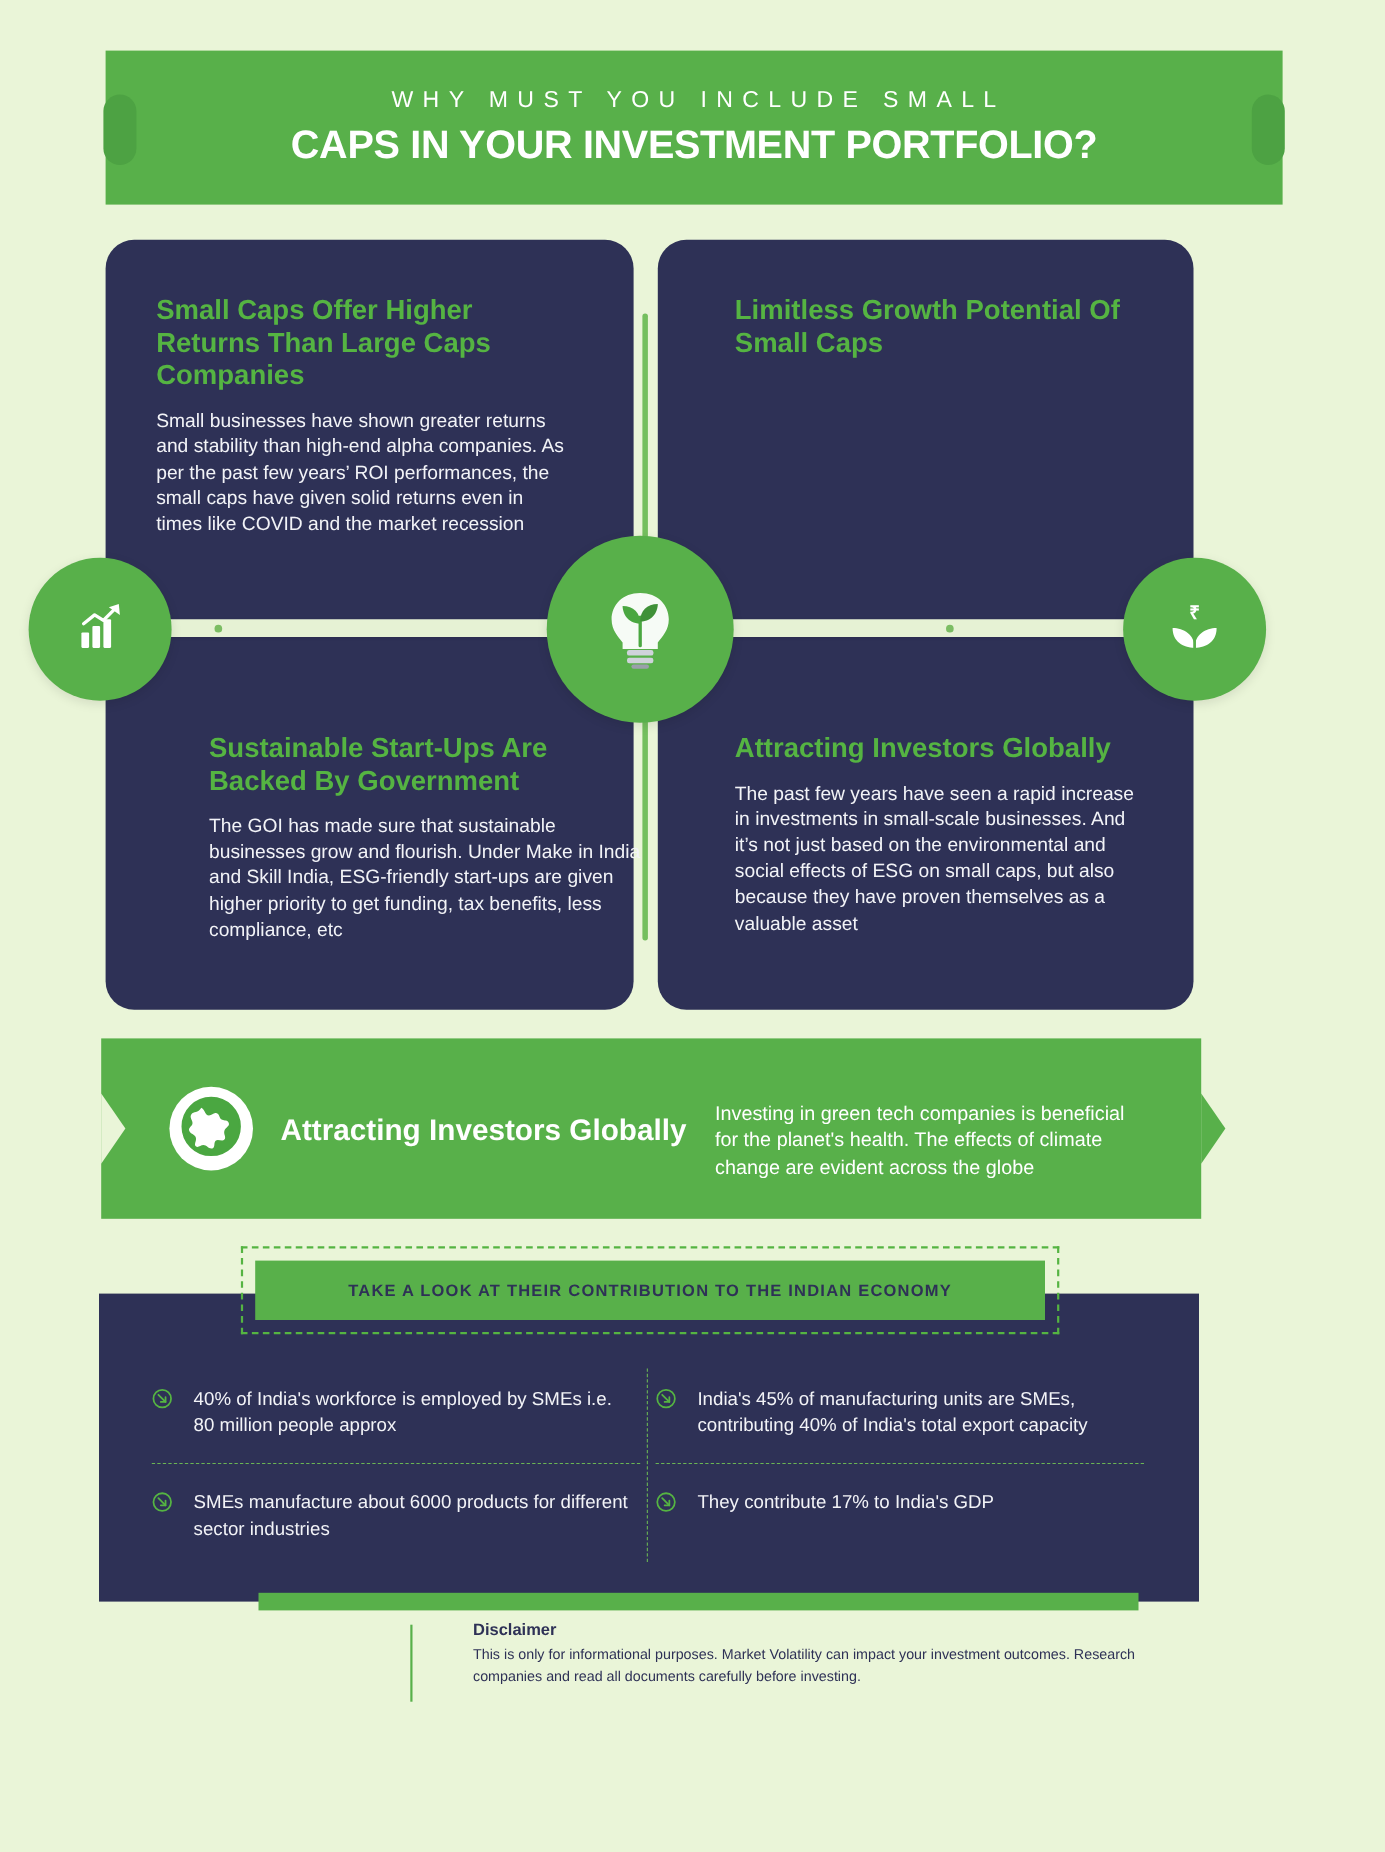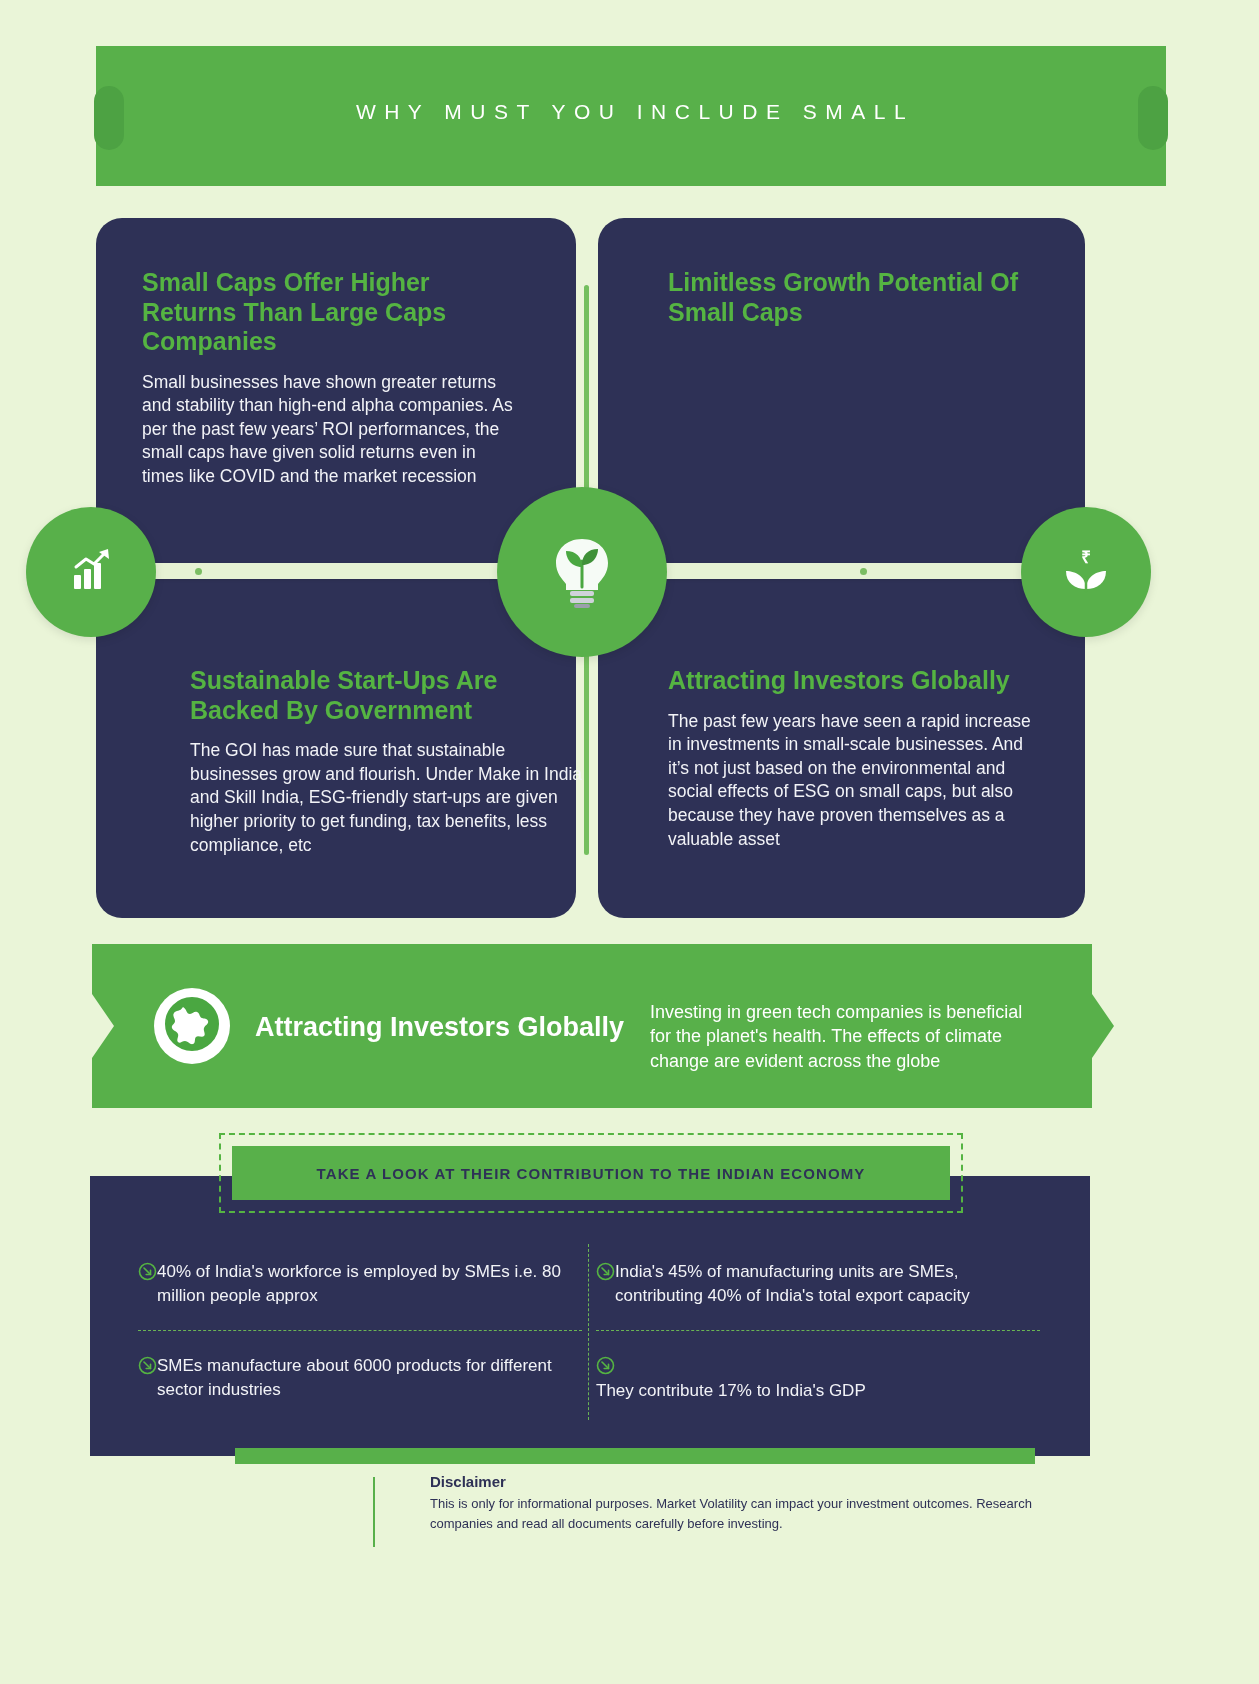--- a/index.html
+++ b/index.html
@@ -197,21 +197,21 @@
     letter-spacing: 1.1px;
   }
   .stats-grid {
     position: absolute;
     left: 90px; top: 1238px;
     width: 1000px; height: 196px;
   }
   .stat-cell {
     position: absolute;
     display: flex;
-    gap: 0;
+    gap: 19px;
     align-items: flex-start;
   }
   .stat-text {
     color: #f2f3f7;
     font-size: 17px;
     line-height: 1.42;
   }
   .arrow-icon {
     flex: 0 0 auto;
     margin-top: 2px;
@@ -271,20 +271,21 @@
   }
 </style>
 </head>
 <body>
 
 <div class="page">
 
   <div class="header-wrap">
     <div class="header-bar">
       <div class="header-kicker">WHY MUST YOU INCLUDE SMALL</div>
+      <div class="header-title">CAPS IN YOUR INVESTMENT PORTFOLIO?</div>
     </div>
   </div>
 
   <div class="card" id="card-1"></div>
   <div class="card" id="card-2"></div>
 
   <div class="divider-v"></div>
 
   <div class="card-block" id="block-1">
     <div class="card-h">Small Caps Offer Higher Returns Than Large Caps Companies</div>
@@ -404,21 +405,21 @@
       <span class="arrow-icon">
         <svg width="19" height="19" viewBox="0 0 19 19">
           <circle cx="9.5" cy="9.5" r="8" fill="none" stroke="#55b442" stroke-width="1.6"></circle>
           <path d="M6 6 L12.5 12.5" stroke="#55b442" stroke-width="1.6" stroke-linecap="round"></path>
           <path d="M12.5 8.2 V12.5 H8.2" fill="none" stroke="#55b442" stroke-width="1.6" stroke-linecap="round" stroke-linejoin="round"></path>
         </svg>
       </span>
       <span class="stat-text">SMEs manufacture about 6000 products for different sector industries</span>
     </div>
 
-    <div class="stat-cell" style="left:506px; top:116px; width:450px;flex-direction:column;">
+    <div class="stat-cell" style="left:506px; top:116px; width:450px;">
       <span class="arrow-icon">
         <svg width="19" height="19" viewBox="0 0 19 19">
           <circle cx="9.5" cy="9.5" r="8" fill="none" stroke="#55b442" stroke-width="1.6"></circle>
           <path d="M6 6 L12.5 12.5" stroke="#55b442" stroke-width="1.6" stroke-linecap="round"></path>
           <path d="M12.5 8.2 V12.5 H8.2" fill="none" stroke="#55b442" stroke-width="1.6" stroke-linecap="round" stroke-linejoin="round"></path>
         </svg>
       </span>
       <span class="stat-text">They contribute 17% to India's GDP</span>
     </div>
   </div>

